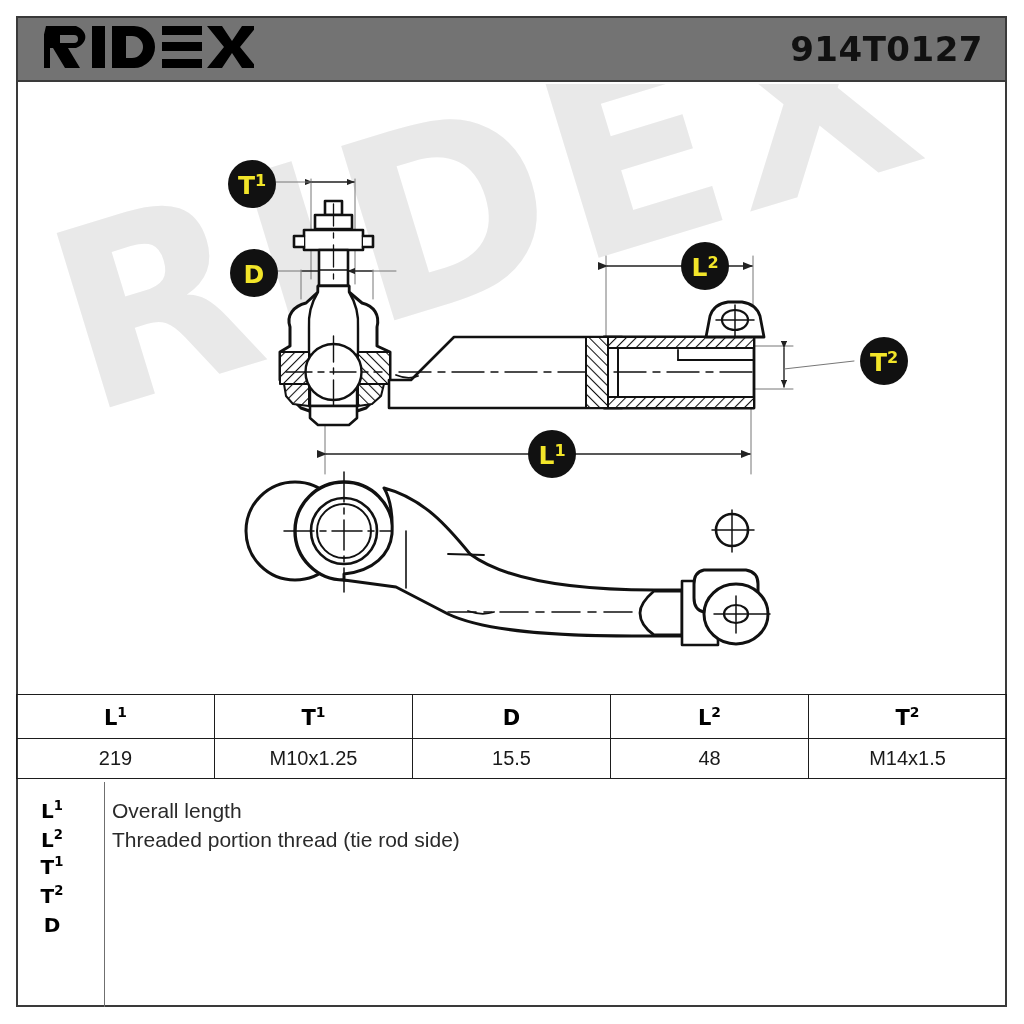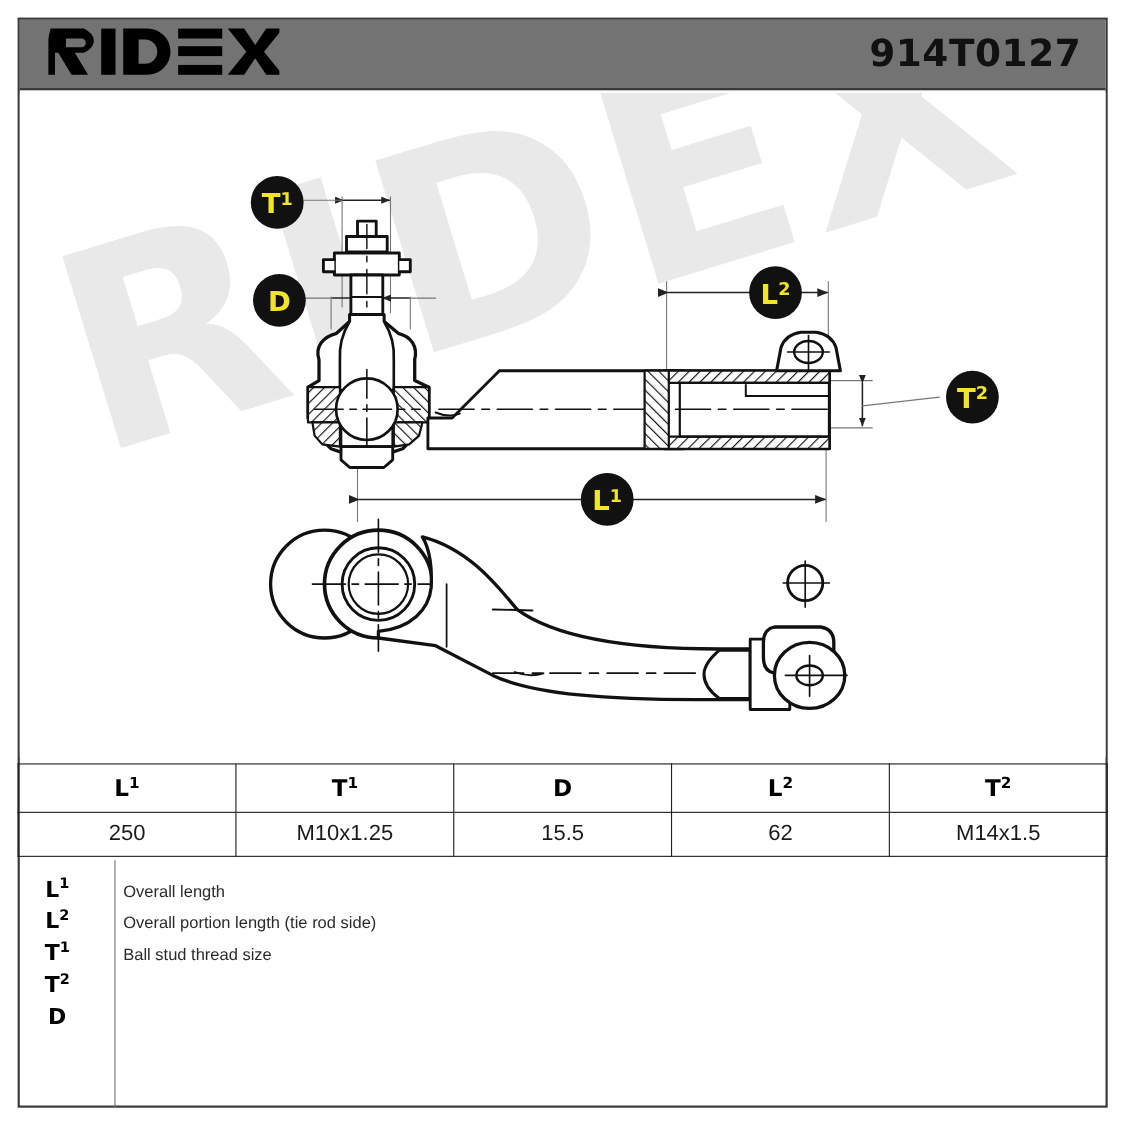--- a/index.html
+++ b/index.html
@@ -39,21 +39,21 @@
   .spec th sup,.spec td sup{font-size:0.66em;vertical-align:super;
            font-weight:700;}
 
   
   .legend{position:absolute;left:16px;top:782px;width:991px;height:225px;
           box-sizing:border-box;}
   .legrow{display:flex;align-items:baseline;height:29px;}
   .legsym{width:72px;flex:0 0 72px;text-align:center;font-size:20px;
           font-weight:700;color:#000;font-family:"DejaVu Sans",sans-serif;}
   .legsym sup{font-size:0.66em;vertical-align:super;}
-  .legtxt{padding-left:24px;font-size:15px;color:#2a2a2a;
+  .legtxt{padding-left:24px;font-size:21px;color:#2a2a2a;
           font-family:"Liberation Sans",sans-serif;line-height:29px;}
   .legdiv{position:absolute;left:88px;top:0;width:1px;height:225px;
           background:#6f6f6f;}
   .leginner{position:absolute;left:0;top:14px;width:991px;}
 </style>
 </head>
 <body>
 
 <div class="page">
   <div class="frame"></div>
@@ -309,50 +309,49 @@
           <th>
             <span>L</span><sup>2</sup>
           </th>
           <th>
             <span>T</span><sup>2</sup>
           </th>
         </tr>
       </thead>
       <tbody>
         <tr>
-          <td>250</td>
+          <td>219</td>
           <td>M10x1.25</td>
           <td>15.5</td>
-          <td>62</td>
+          <td>48</td>
           <td>M14x1.5</td>
         </tr>
       </tbody>
     </table>
   </div>
 
   <div class="legend">
     <div class="legdiv"></div>
     <div class="leginner">
       <div class="legrow">
         <div class="legsym">
           <span>L</span><sup>1</sup>
         </div>
         <div class="legtxt">Overall length</div>
       </div>
       <div class="legrow">
         <div class="legsym">
           <span>L</span><sup>2</sup>
         </div>
-        <div class="legtxt">Overall portion length (tie rod side)</div>
+        <div class="legtxt">Threaded portion thread (tie rod side)</div>
       </div>
       <div class="legrow">
         <div class="legsym">
           <span>T</span><sup>1</sup>
         </div>
-        <div class="legtxt">Ball stud thread size</div>
       </div>
       <div class="legrow">
         <div class="legsym">
           <span>T</span><sup>2</sup>
         </div>
       </div>
       <div class="legrow">
         <div class="legsym">
           <span>D</span><sup></sup>
         </div>

